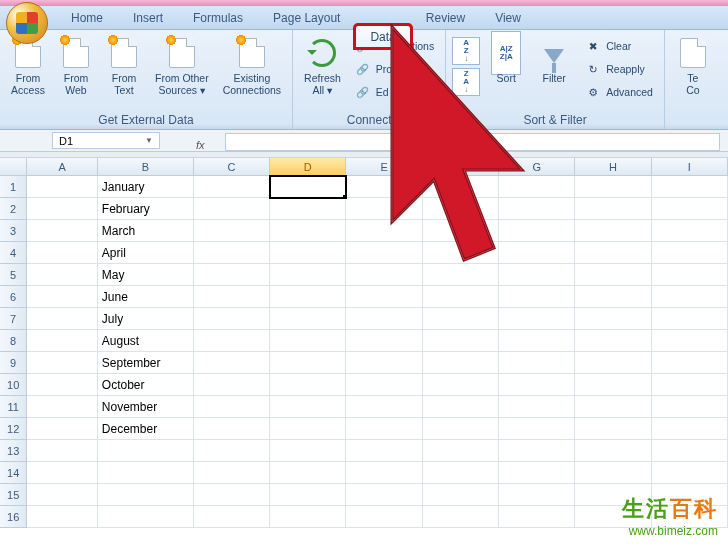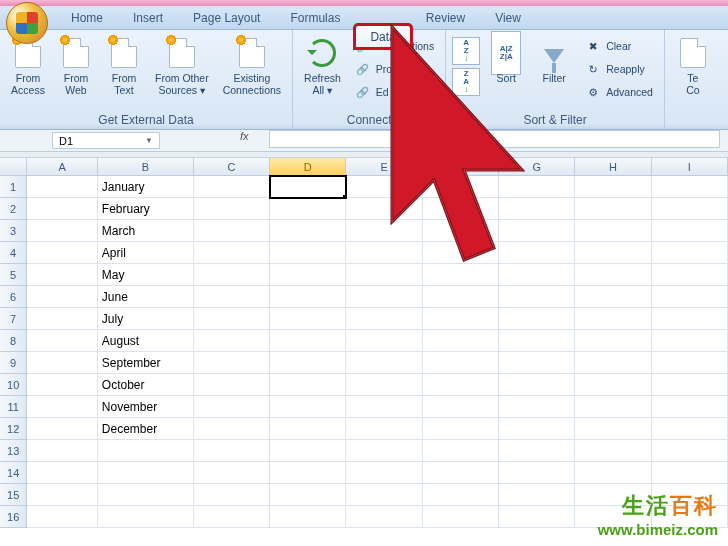--- a/index.html
+++ b/index.html
@@ -28,21 +28,21 @@
 .small-btn { display: flex; align-items: center; gap: 5px; font-size: 10.5px; color: #2a4a72; padding: 2px 4px; border: 1px solid transparent; border-radius: 2px; cursor: pointer; }
 .small-btn .si { width: 16px; height: 16px; display: flex; align-items: center; justify-content: center; }
 .az-box { width: 28px; height: 28px; background: #fff; border: 1px solid #9bb8d6; display: flex; flex-direction: column; align-items: center; justify-content: center; font-size: 8px; font-weight: bold; color: #3060a0; line-height: 1; }
 .funnel { width: 0; height: 0; border-left: 10px solid transparent; border-right: 10px solid transparent; border-top: 14px solid #89a8c8; position: relative; }
 .funnel::after { content: ""; position: absolute; left: -2px; top: 0; width: 4px; height: 10px; background: #89a8c8; }
 
 
 .formula-row { height: 22px; background: #eef3f8; border-bottom: 1px solid #b8cde4; display: flex; align-items: stretch; }
 .name-box { width: 108px; border-right: 1px solid #b8cde4; display: flex; align-items: center; padding: 0 6px; font-size: 11px; background: #fff; margin: 2px 0 2px 52px; border: 1px solid #b8cde4; }
 .name-box .dd { margin-left: auto; font-size: 8px; color: #666; }
-.fx-area { display: flex; align-items: flex-start; flex: 1; padding-left: 80px; gap: 20px; }
+.fx-area { display: flex; align-items: flex-end; flex: 1; padding-left: 36px; gap: 20px; }
 .fx-lbl { font-style: italic; font-size: 11px; color: #555; }
 .fx-input { flex: 1; height: 18px; border: 1px solid #b8cde4; background: #fff; margin-right: 8px; }
 
 .gap-row { height: 6px; background: #e9eef3; border-bottom: 1px solid #c7d5e5; }
 
 
 .grid { display: flex; flex-direction: column; }
 .col-headers { display: flex; height: 18px; }
 .corner { width: 28px; background: linear-gradient(#f4f8fc, #e0e9f2); border-right: 1px solid #c0cddc; border-bottom: 1px solid #c0cddc; }
 .col-h { background: linear-gradient(#f4f8fc, #e0e9f2); border-right: 1px solid #c0cddc; border-bottom: 1px solid #c0cddc; text-align: center; font-size: 11px; color: #3b5a82; line-height: 18px; }
@@ -57,42 +57,42 @@
 .cF { width: 78px; } .cG { width: 78px; } .cH { width: 78px; } .cI { width: 78px; }
 
 
 .cursor-overlay { position: absolute; left: 372px; top: 22px; width: 160px; height: 260px; pointer-events: none; }
 .cursor-overlay svg { width: 100%; height: 100%; }
 
 
 .wm { position: absolute; right: 10px; bottom: 8px; text-align: right; font-size: 11px; }
 .wm .cn { font-size: 22px; font-weight: bold; letter-spacing: 2px; }
 .wm .cn .g { color: #4aa018; } .wm .cn .o { color: #e87810; }
-.wm .url { color: #4aa018; font-size: 15px; font-weight: bold; }
+.wm .url { color: #4aa018; font-size: 12px; }
 
 .doc-icon { width: 26px; height: 30px; background: #fff; border: 1px solid #a8b8c8; position: relative; border-radius: 2px; }
 .doc-icon::before { content: ""; position: absolute; right: -1px; top: -1px; width: 8px; height: 8px; background: #eef3f8; border-left: 1px solid #a8b8c8; border-bottom: 1px solid #a8b8c8; }
 .spark { position: absolute; left: -4px; top: -4px; width: 10px; height: 10px; background: radial-gradient(circle, #ffd040, #f09000 70%, transparent 72%); }
 .refresh-ic { width: 28px; height: 28px; border: 3px solid #3a9a3a; border-left-color: transparent; border-radius: 50%; position: relative; }
 .refresh-ic::after { content: ""; position: absolute; left: -4px; top: 8px; border: 5px solid transparent; border-top-color: #3a9a3a; }
 </style>
 </head>
 <body>
 
 <div class="window-top"></div>
 
 <div class="tab-strip">
   <div class="office-btn">
       <div class="office-logo"></div>
     </div>
   <div id="tabs-mount" style="display: flex;">
       <div class="tab">Home</div>
       <div class="tab">Insert</div>
+      <div class="tab">Formulas</div>
       <div class="tab">Page Layout</div>
-      <div class="tab">Formulas</div>
       <div class="tab active highlighted">Data</div>
       <div class="tab">Review</div>
       <div class="tab">View</div>
     </div>
 </div>
 
 <div class="ribbon">
 
   <div class="rgroup">
     <div class="rgroup-body" id="g0-big">

